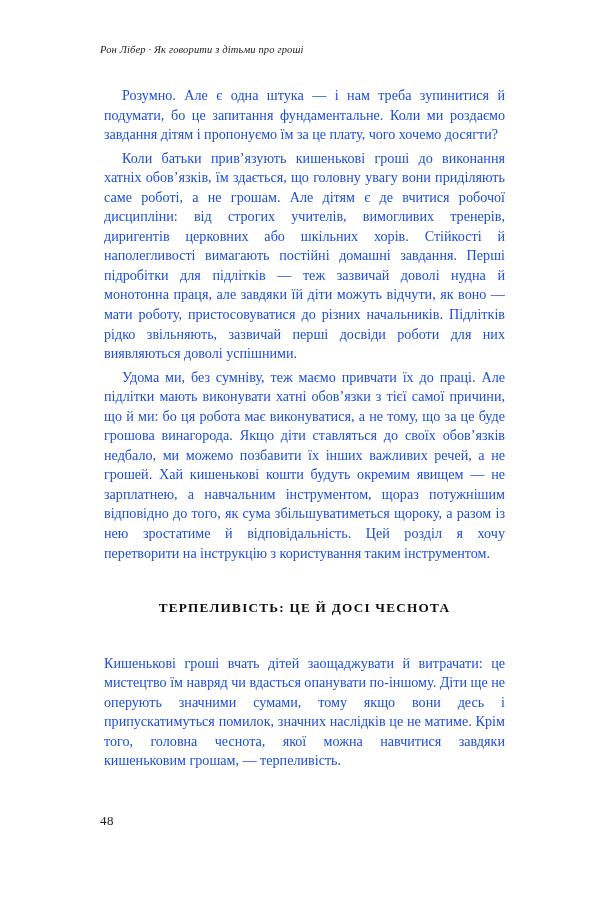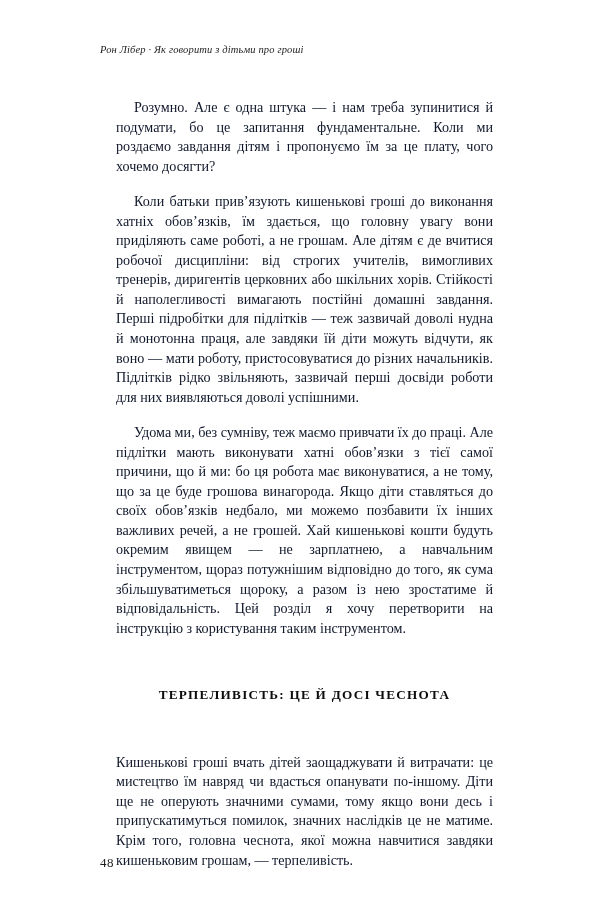--- a/index.html
+++ b/index.html
@@ -39,28 +39,28 @@
   }
 
   .body-block {
     position: absolute;
     left: 100px;
     top: 82px;
     width: 409px;
   }
 
   p.para {
-    margin: 16px;
+    margin: 4px;
     padding: 0;
     font-size: 14.15px;
     line-height: 19.55px;
     text-align: justify;
     text-justify: inter-word;
     text-indent: 18px;
-    color: #0f172a;
+    color: #1d4ed8;
     word-spacing: -0.1px;
     hyphens: manual;
   }
 
   p.para.no-indent {
     text-indent: 0;
   }
 
   .section-heading {
     margin: 12px;
@@ -77,21 +77,20 @@
   .gap-before-heading { height: 19px; }
   .gap-after-heading { height: 20px; }
 
   .page-number {
     position: absolute;
     left: 100px;
     top: 813px;
     font-size: 13px;
     letter-spacing: 0.4px;
     color: #1b1b1b;
-    margin-top: 42px;
   }
 </style>
 </head>
 <body>
 
 <div class="page">
 
   <div class="running-header">Рон Лібер · Як говорити з дітьми про гроші</div>
 
   <div class="body-block">

